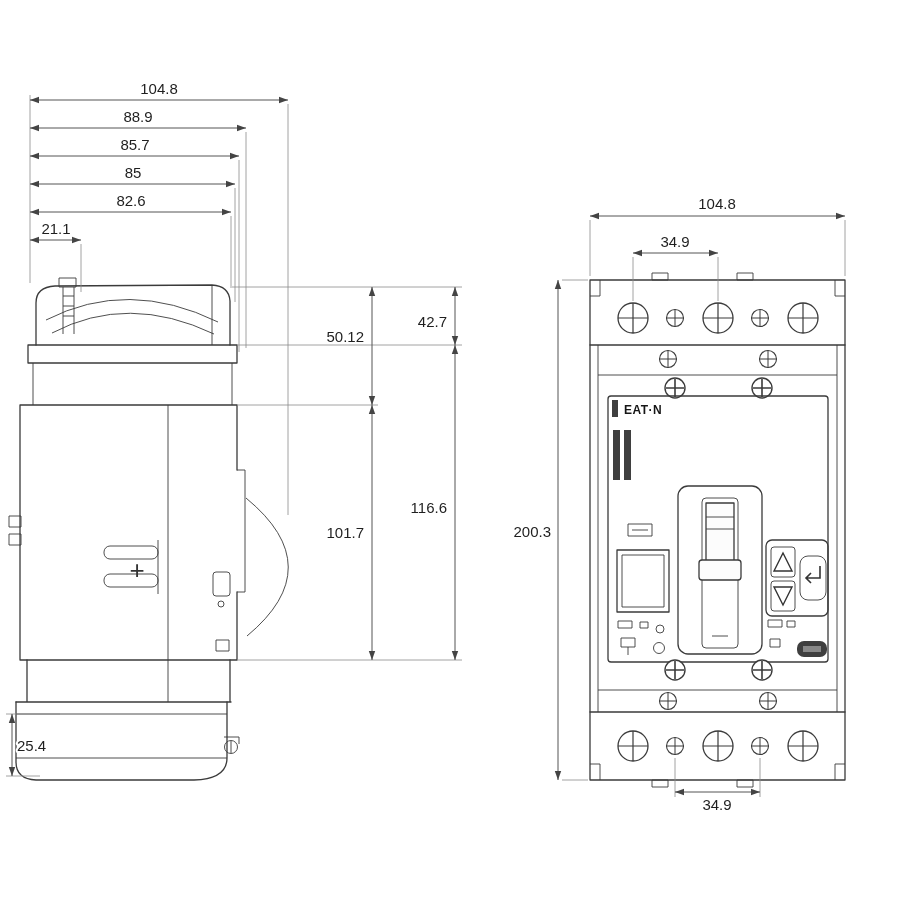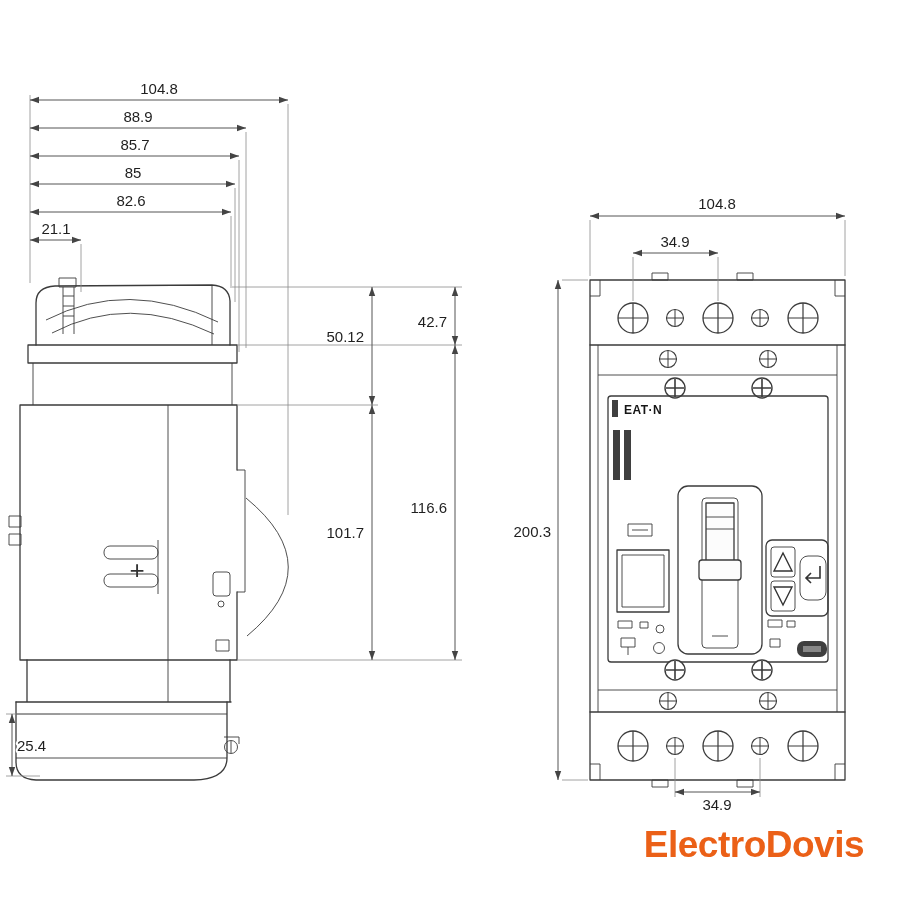--- a/index.html
+++ b/index.html
@@ -210,14 +210,13 @@
       <text class="dt" x="551" y="537" text-anchor="end">200.3</text>
     </g>
     <g>
       <path class="ext" d="M675,758 V797 M760,758 V797"></path>
       <line class="dl" x1="675" y1="792" x2="760" y2="792" marker-start="url(#arr)" marker-end="url(#arr)"></line>
       <text class="dt" x="717" y="810" text-anchor="middle">34.9</text>
     </g>
   </g>
 </svg>
 
-<div class="logo">ElectroDovis</div>
 </div>
 
 </body></html>

